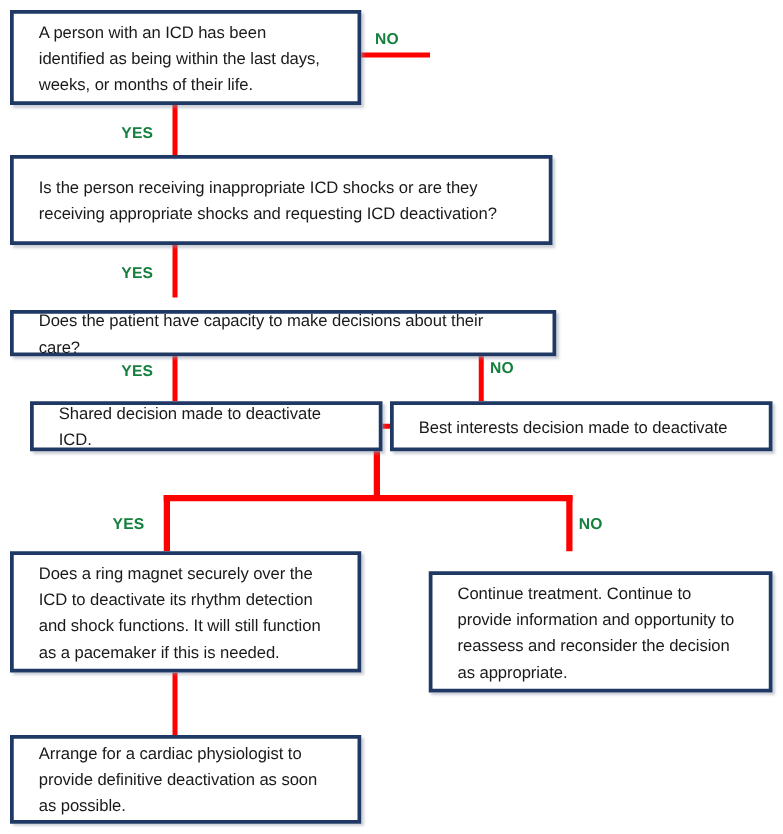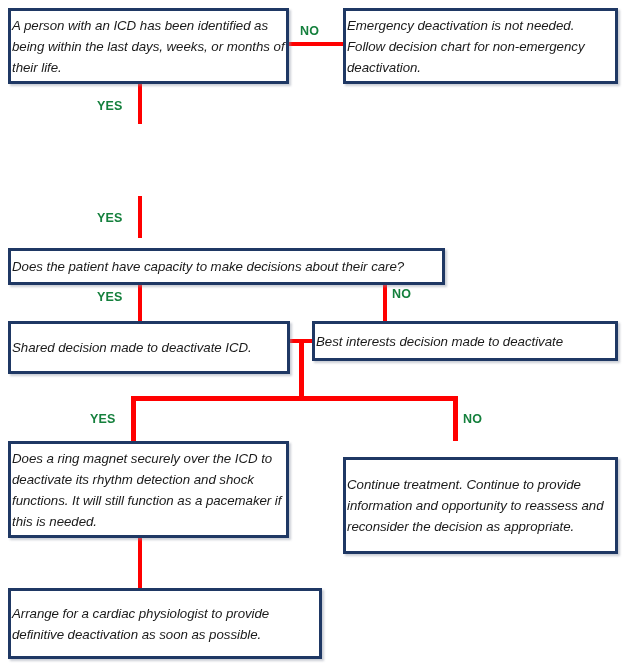--- a/index.html
+++ b/index.html
@@ -23,26 +23,25 @@
     background: #ffffff;
     border: 3px solid #1F3864;
     box-shadow: 2px 2px 2px rgba(140,148,165,0.45);
     display: flex;
     align-items: center;
     z-index: 3;
   }
   .node .txt {
     display: block;
     width: 100%;
-    padding: 0 1px;
+    padding: 0 20px;
     font-size: 13.3px;
     line-height: 21px;
     color: #1a1a1a;
     letter-spacing: -0.05px;
-    font-style: italic;
   }
   .conn {
     position: absolute;
     background: #FF0000;
     z-index: 2;
   }
   .label {
     position: absolute;
     color: #15803d;
     font-size: 12.5px;
@@ -90,42 +89,42 @@
   <div class="label" style="left:392px; top:287px;">NO</div>
 
   <div class="label" style="left:90px; top:412px;">YES</div>
 
   <div class="label" style="left:463px; top:412px;">NO</div>
 
   <div class="node" style="left:8px; top:8px; width:281px; height:76px;">
     <span class="txt">A person with an ICD has been identified as being within the last days, weeks, or months of their life.</span>
   </div>
 
-  <div class="node" style="left:343px; top:8px; width:275px; height:76px;">
-    <span class="txt">Emergency deactivation is not needed. Follow decision chart for non-emergency deactivation.</span>
+
+  <div class="node" style="left:8px; top:124px; width:434px; height:72px;">
+    <span class="txt">Is the person receiving inappropriate ICD shocks or are they receiving appropriate shocks and requesting ICD deactivation?</span>
   </div>
-
 
   <div class="node" style="left:8px; top:248px; width:437px; height:37px;">
     <span class="txt">Does the patient have capacity to make decisions about their care?</span>
   </div>
 
-  <div class="node" style="left:8px; top:321px; width:282px; height:53px;">
+  <div class="node" style="left:24px; top:321px; width:282px; height:40px;">
     <span class="txt">Shared decision made to deactivate ICD.</span>
   </div>
 
   <div class="node" style="left:312px; top:321px; width:306px; height:40px;">
     <span class="txt">Best interests decision made to deactivate</span>
   </div>
 
   <div class="node" style="left:8px; top:441px; width:281px; height:97px;">
     <span class="txt">Does a ring magnet securely over the ICD to deactivate its rhythm detection and shock functions. It will still function as a pacemaker if this is needed.</span>
   </div>
 
   <div class="node" style="left:343px; top:441px; width:275px; height:97px;margin-top:16px;">
     <span class="txt">Continue treatment. Continue to provide information and opportunity to reassess and reconsider the decision as appropriate.</span>
   </div>
 
-  <div class="node" style="left:8px; top:588px; width:314px; height:71px;">
+  <div class="node" style="left:8px; top:588px; width:281px; height:71px;">
     <span class="txt">Arrange for a cardiac physiologist to provide definitive deactivation as soon as possible.</span>
   </div>
 
 </div>
 
 </body></html>

